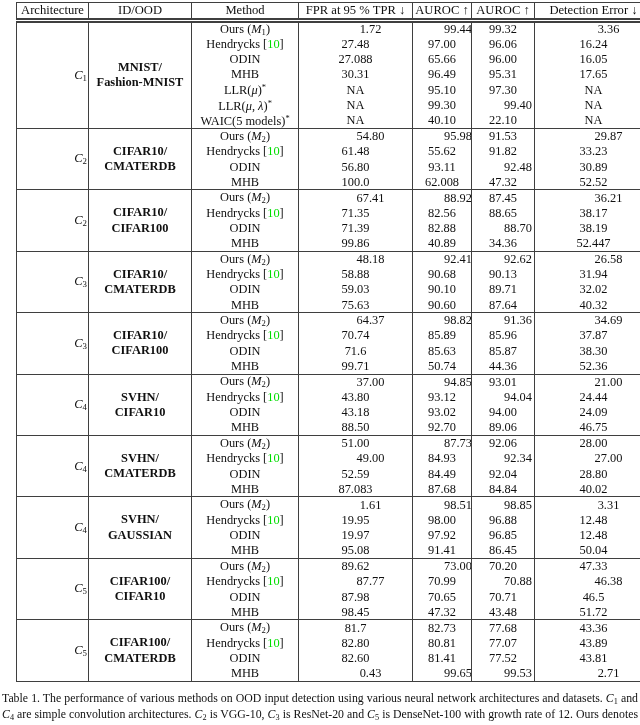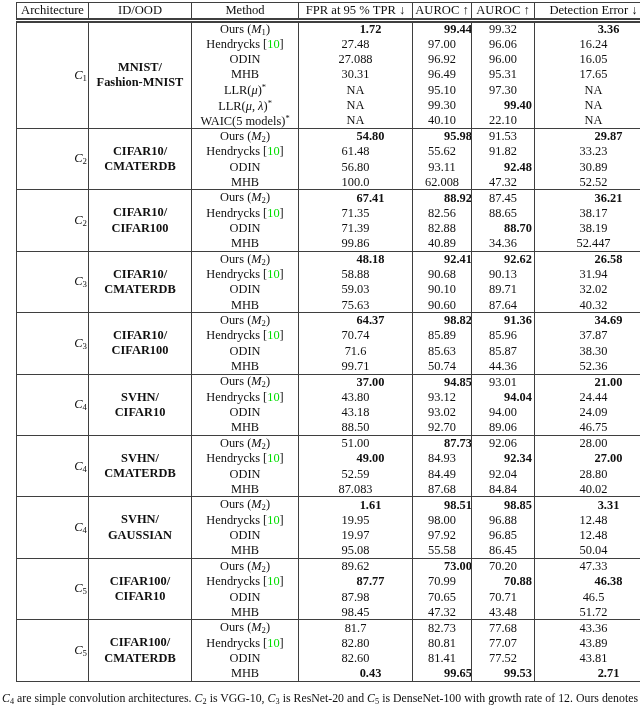--- a/index.html
+++ b/index.html
@@ -20,21 +20,21 @@
     font-size:12.4px; line-height:1; overflow:hidden; white-space:nowrap;
   }
   thead th {
     height:18px; font-weight:normal; font-size:12.6px;
     border-bottom:5px double var(--border);
   }
   tbody tr { height:15.37px; }
   tr.block-start td { border-top:1px solid var(--border); }
   td.arch-cell { font-size:12.6px;text-align:right; }
   td.dataset-cell div { line-height:15.3px;font-weight:bold; }
-  td.value-cell.bold { font-weight:bold;padding-left:31px; }
+  td.value-cell.bold { font-weight:normal;padding-left:31px; }
   .tk-i { font-style:italic; }
   .tk-sub { font-size:70%; vertical-align:-1.5px; }
   .tk-sup { font-size:68%; vertical-align:3.5px; }
   .tk-cite { color:var(--cite); }
   .caption {
     position:absolute; left:2px; top:691px; width:636px;
     font-size:11.8px; line-height:15.6px; color:var(--text);
   }
   .caption-line { text-align:justify; text-align-last:justify; height:15.6px; overflow:hidden; }
 </style>
@@ -79,21 +79,21 @@
         <tr>
           <td class="method-cell"><span>Hendrycks [</span><span class="tk-cite">10</span><span>]</span></td>
           <td class="value-cell">27.48</td>
           <td class="value-cell">97.00</td>
           <td class="value-cell">96.06</td>
           <td class="value-cell">16.24</td>
         </tr>
         <tr>
           <td class="method-cell"><span>ODIN</span></td>
           <td class="value-cell">27.088</td>
-          <td class="value-cell">96.92</td>
+          <td class="value-cell">65.66</td>
           <td class="value-cell">96.00</td>
           <td class="value-cell">16.05</td>
         </tr>
         <tr>
           <td class="method-cell"><span>MHB</span></td>
           <td class="value-cell">30.31</td>
           <td class="value-cell">96.49</td>
           <td class="value-cell">95.31</td>
           <td class="value-cell">17.65</td>
         </tr>
@@ -338,21 +338,21 @@
         <tr>
           <td class="method-cell"><span>ODIN</span></td>
           <td class="value-cell">19.97</td>
           <td class="value-cell">97.92</td>
           <td class="value-cell">96.85</td>
           <td class="value-cell">12.48</td>
         </tr>
         <tr>
           <td class="method-cell"><span>MHB</span></td>
           <td class="value-cell">95.08</td>
-          <td class="value-cell">55.58</td>
+          <td class="value-cell">91.41</td>
           <td class="value-cell">86.45</td>
           <td class="value-cell">50.04</td>
         </tr>
         <tr class="block-start">
           <td rowspan="4" class="arch-cell"><span class="tk-i">C</span><span class="tk-sub">5</span></td>
           <td rowspan="4" class="dataset-cell">
             <div>CIFAR100/</div>
             <div>CIFAR10</div>
           </td>
           <td class="method-cell"><span>Ours (</span><span class="tk-i">M</span><span class="tk-sub">2</span><span>)</span></td>
@@ -413,14 +413,15 @@
           <td class="value-cell bold">0.43</td>
           <td class="value-cell bold">99.65</td>
           <td class="value-cell bold">99.53</td>
           <td class="value-cell bold">2.71</td>
         </tr>
       </tbody>
   </table>
 </div>
 
 <div class="caption">
+    <div class="caption-line"><span>Table 1. The performance of various methods on OOD input detection using various neural network architectures and datasets.  </span><span class="tk-i">C</span><span class="tk-sub">1</span><span> and</span></div>
     <div class="caption-line"><span class="tk-i">C</span><span class="tk-sub">4</span><span> are simple convolution architectures.  </span><span class="tk-i">C</span><span class="tk-sub">2</span><span> is VGG-10, </span><span class="tk-i">C</span><span class="tk-sub">3</span><span> is ResNet-20 and </span><span class="tk-i">C</span><span class="tk-sub">5</span><span> is DenseNet-100 with growth rate of 12. Ours denotes</span></div>
   </div>
 
 </body></html>

